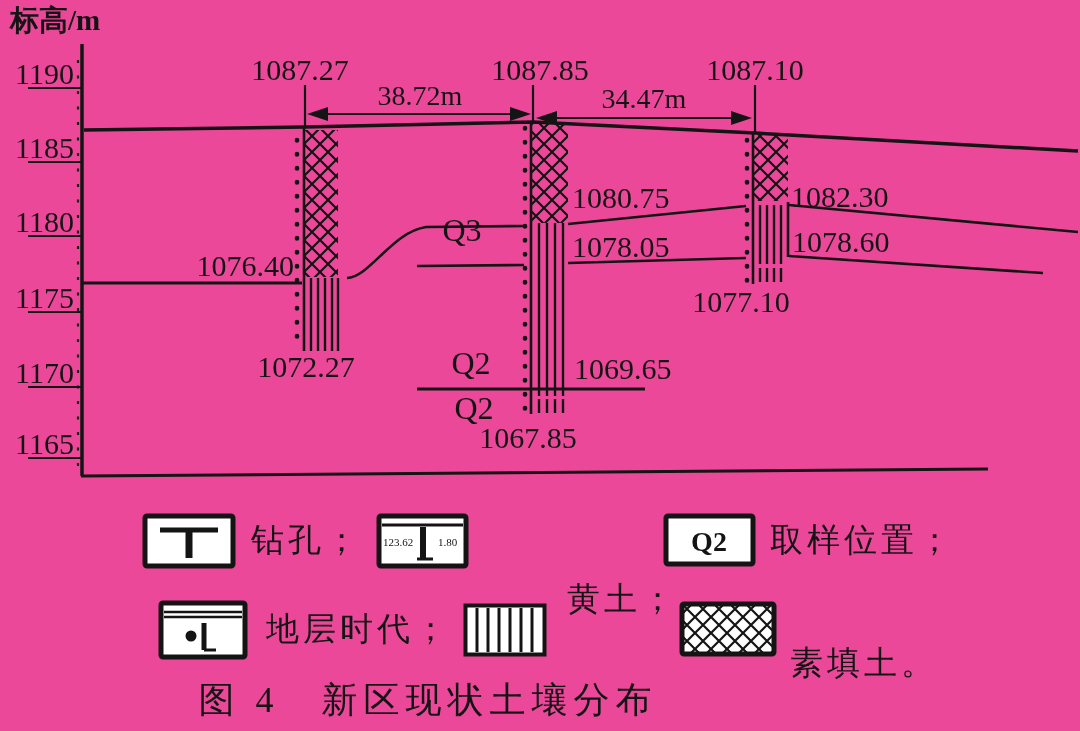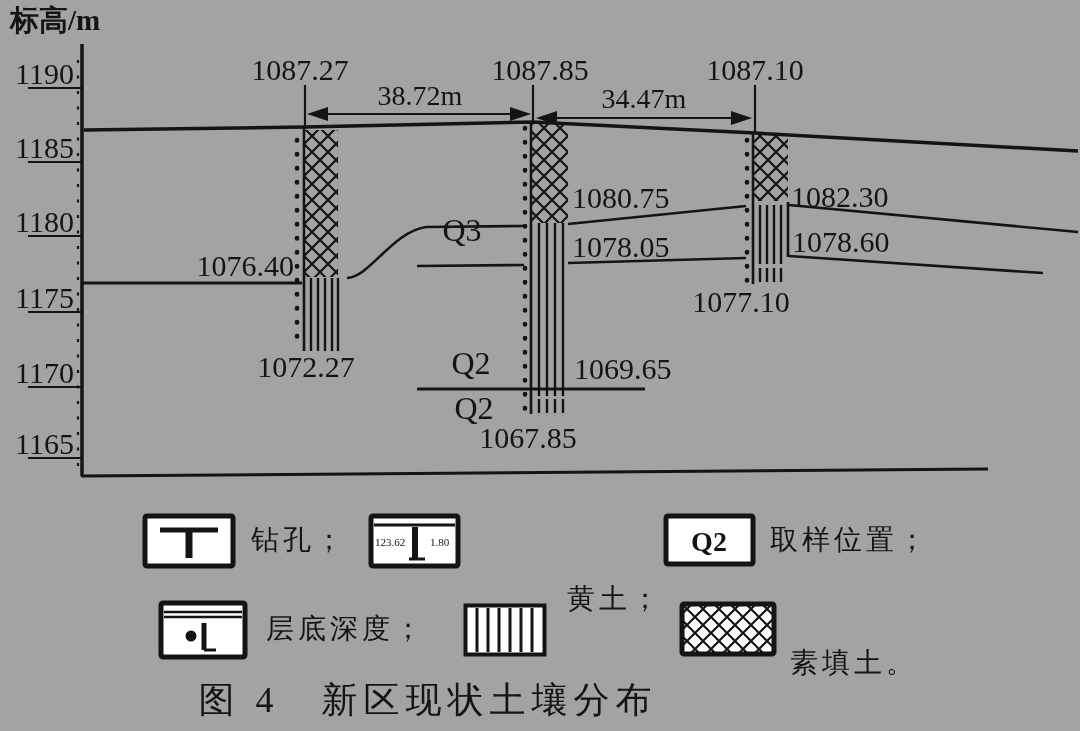--- a/index.html
+++ b/index.html
@@ -1,30 +1,30 @@
 <!DOCTYPE html>
 <html><head>
 <meta charset="utf-8">
 <style>
   html,body{margin:0;padding:0;background:#ffffff;}
   #stage{
-    position:relative;width:1080px;height:731px;background:#a3a3a3;overflow:hidden;
+    position:relative;width:1080px;height:731px;background:#ec4899;overflow:hidden;
     font-family:"Liberation Serif","DejaVu Serif",serif;color:#141414;
   }
   svg{display:block;}
   svg text{fill:#141414;font-family:"Liberation Serif","DejaVu Serif",serif;}
   .num{font-size:30px;}
   .stratum{font-size:32px;}
   .dim{font-size:28px;}
   .axis-title{font-size:29px;font-weight:bold;}
   .tick{font-size:30px;}
   #section{position:absolute;left:0;top:0;}
   .legend-box{position:absolute;}
   .legend-label{
-    position:absolute;font-size:28px;line-height:54px;white-space:nowrap;
+    position:absolute;font-size:33px;line-height:54px;white-space:nowrap;
     letter-spacing:4px;color:#141414;
   }
   #caption{
     position:absolute;left:0;top:676px;width:856px;text-align:center;
     font-size:36px;letter-spacing:6px;color:#141414;
   }
 </style>
 </head>
 <body>
 
@@ -166,21 +166,21 @@
 
   <div class="legend-box" style="left:142px;top:513px;">
     <svg width="94" height="56" viewBox="0 0 94 56">
       <rect x="3" y="3" width="88" height="50" fill="#ffffff" stroke="#141414" stroke-width="5" rx="2"></rect>
       <line x1="18" y1="17" x2="76" y2="17" stroke="#141414" stroke-width="5"></line>
       <line x1="47" y1="17" x2="47" y2="45" stroke="#141414" stroke-width="7"></line>
     </svg>
   </div>
   <div class="legend-label" style="left:251px;top:513px;">钻孔；</div>
 
-  <div class="legend-box" style="left:368px;top:513px;text-align:right;">
+  <div class="legend-box" style="left:376px;top:513px;text-align:right;">
     <svg width="93" height="56" viewBox="0 0 93 56">
       <rect x="3" y="3" width="87" height="50" fill="#ffffff" stroke="#141414" stroke-width="5" rx="2"></rect>
       <line x1="6" y1="12" x2="87" y2="12" stroke="#141414" stroke-width="3"></line>
       <text x="7" y="33" font-size="11" fill="#3a3a3a">123.62</text>
       <text x="62" y="33" font-size="11" fill="#3a3a3a">1.80</text>
       <line x1="47" y1="14" x2="47" y2="46" stroke="#141414" stroke-width="6"></line>
       <line x1="41" y1="46" x2="57" y2="46" stroke="#141414" stroke-width="3"></line>
     </svg>
   </div>
 
@@ -195,21 +195,21 @@
   <div class="legend-box" style="left:158px;top:600px;">
     <svg width="90" height="60" viewBox="0 0 90 60">
       <rect x="3" y="3" width="84" height="54" fill="#ffffff" stroke="#141414" stroke-width="5" rx="2"></rect>
       <line x1="6" y1="12" x2="84" y2="12" stroke="#141414" stroke-width="2.5"></line>
       <line x1="6" y1="17" x2="84" y2="17" stroke="#141414" stroke-width="2.5"></line>
       <circle cx="33" cy="36" r="5.5" fill="#141414"></circle>
       <line x1="46" y1="23" x2="46" y2="50" stroke="#141414" stroke-width="5"></line>
       <line x1="46" y1="50" x2="58" y2="50" stroke="#141414" stroke-width="3"></line>
     </svg>
   </div>
-  <div class="legend-label" style="left:266px;top:602px;">层底深度；</div>
+  <div class="legend-label" style="left:266px;top:602px;">地层时代；</div>
 
   <div class="legend-box" style="left:463px;top:603px;">
     <svg width="84" height="54" viewBox="0 0 84 54">
       <rect x="2.5" y="2.5" width="79" height="49" fill="#ffffff" stroke="#141414" stroke-width="4"></rect>
       <g stroke="#141414" stroke-width="3">
         <line x1="14" y1="5" x2="14" y2="49"></line>
           <line x1="25" y1="5" x2="25" y2="49"></line>
         <line x1="36" y1="5" x2="36" y2="49"></line>
           <line x1="47" y1="5" x2="47" y2="49"></line>
         <line x1="58" y1="5" x2="58" y2="49"></line>

